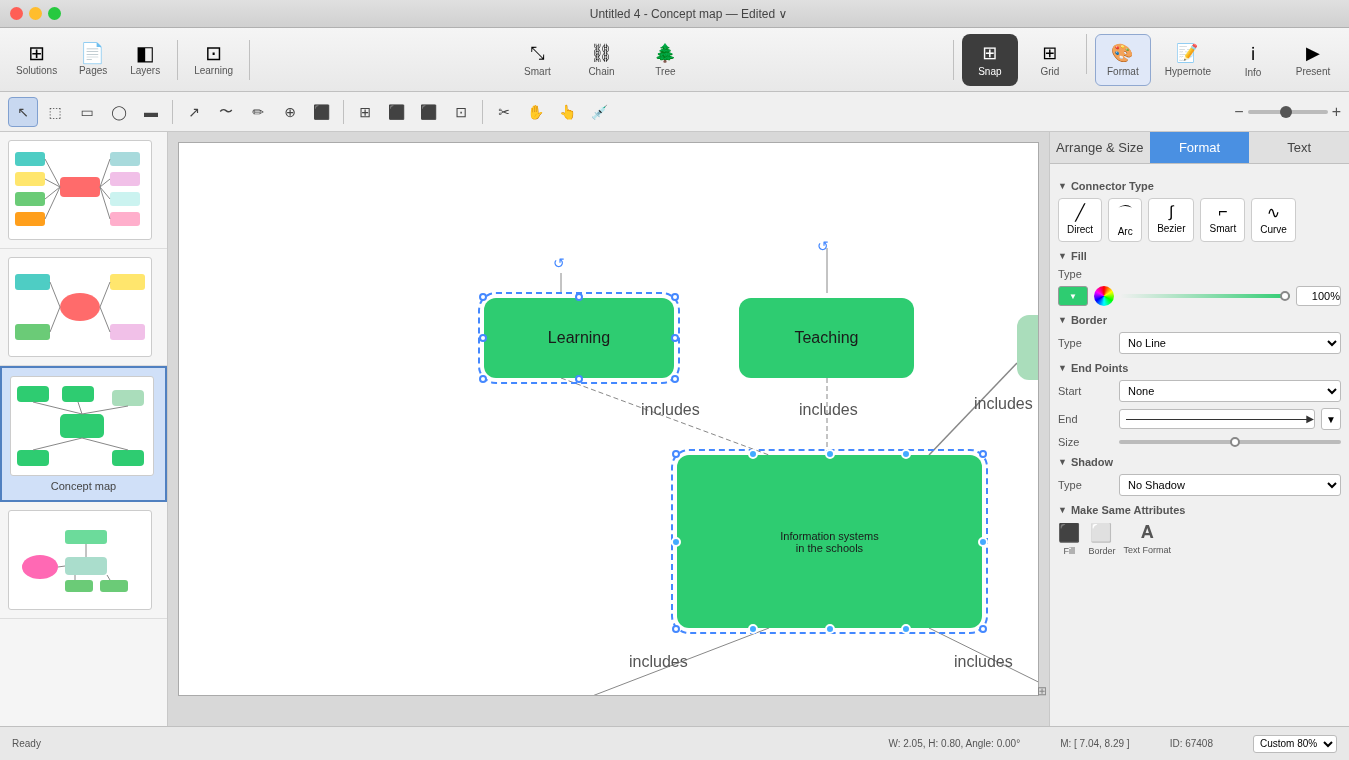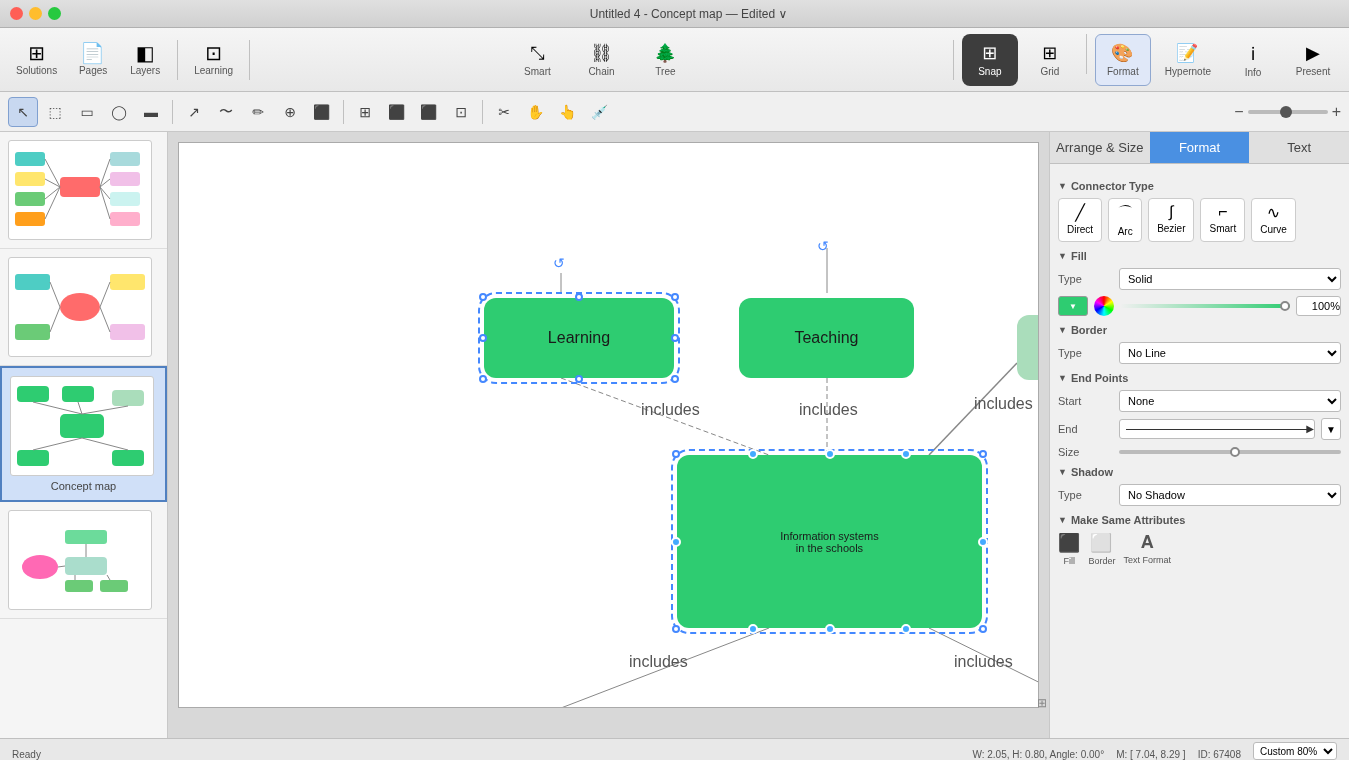--- a/index.html
+++ b/index.html
@@ -450,29 +450,29 @@
       content: '▶';
       position: absolute;
       right: -6px;
       top: -6px;
       font-size: 10px;
       color: #333;
     }
 
     
     .status-bar {
-      height: 22px;
+      height: 34px;
       background: #e8e8e8;
       border-top: 1px solid #c0c0c0;
       display: flex;
-      align-items: flex-end;
+      align-items: center;
       padding: 0 12px;
       font-size: 10px;
       color: #555;
-      gap: 12px;
+      gap: 40px;
       flex-shrink: 0;
     }
     .zoom-select {
       height: 18px;
       font-size: 10px;
       border: 1px solid #bbb;
       border-radius: 3px;
       background: white;
       padding: 0 2px;
     }
@@ -783,25 +783,20 @@
           <span>Curve</span>
         </div>
       </div>
 
       <div class="section-header">
         <span class="arrow">▼</span>
         <span>Fill</span>
       </div>
       <div class="prop-row">
         <span class="prop-label">Type</span>
-        <select class="prop-select">
-          <option>Solid</option>
-          <option>Gradient</option>
-          <option>None</option>
-        </select>
       </div>
       <div class="fill-row">
         <div class="color-swatch">
           <span style="font-size:8px;color:#fff;">▼</span>
         </div>
         <button class="color-picker-btn"></button>
         <div class="opacity-slider">
           <div class="opacity-thumb"></div>
         </div>
         <input class="percent-input" value="100%" style="">

